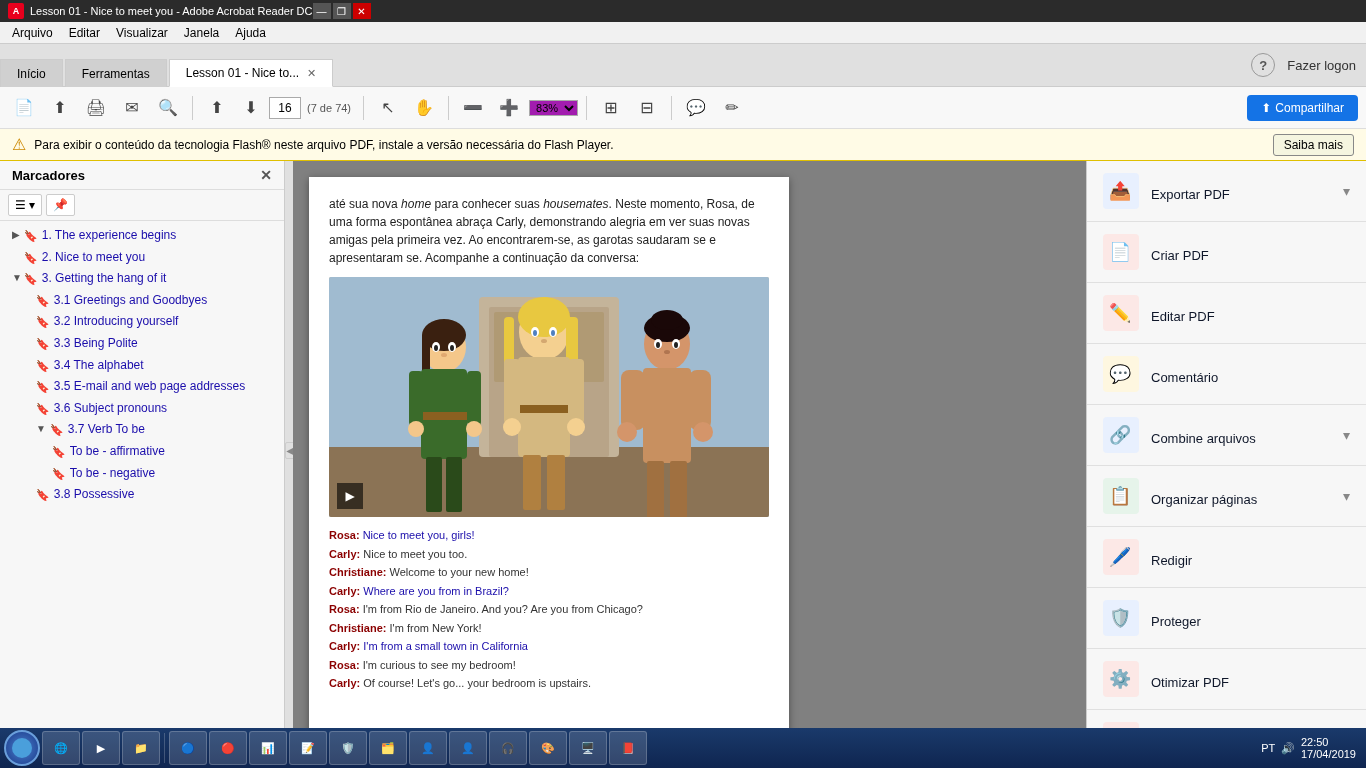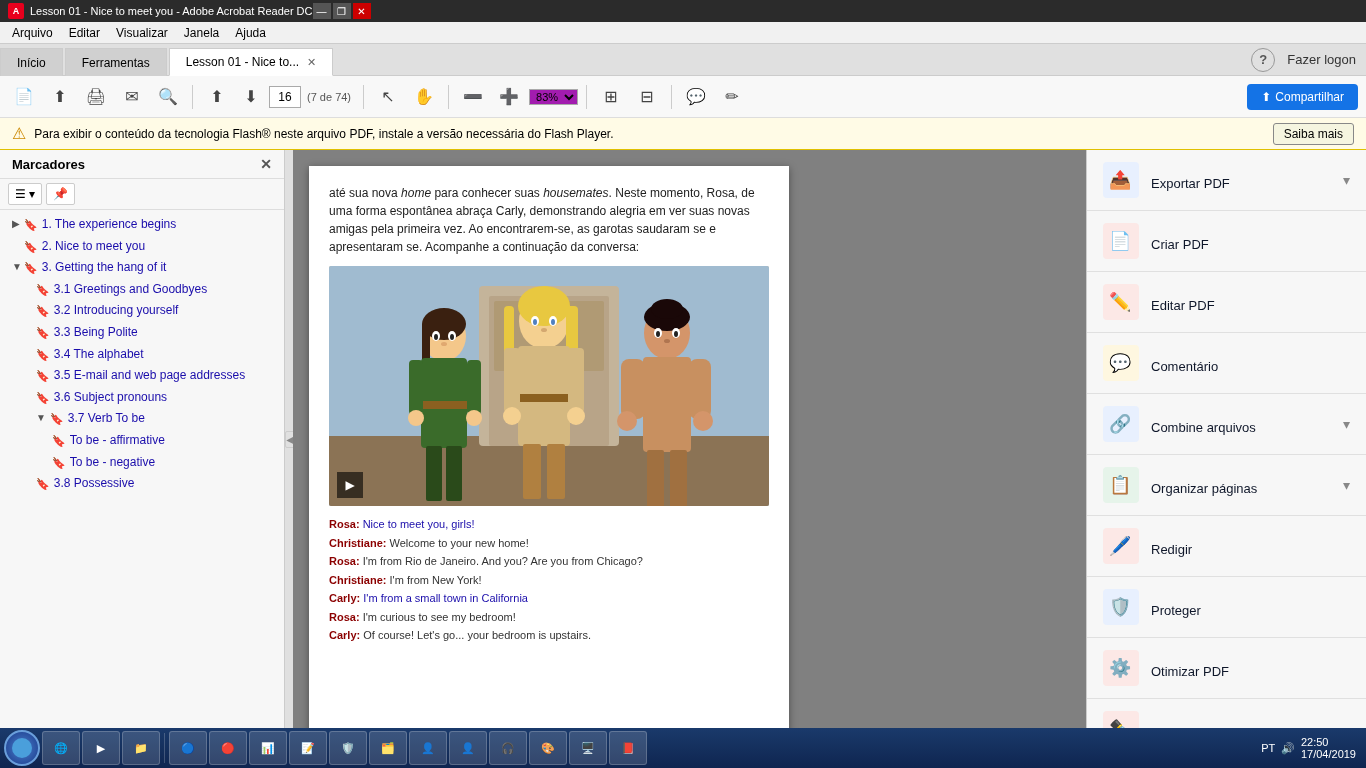--- a/index.html
+++ b/index.html
@@ -29,21 +29,21 @@
       align-items: center;
       padding: 0 4px;
       border-bottom: 1px solid #ccc;
       font-size: 12px;
     }
     #menubar span { padding: 2px 8px; cursor: pointer; }
 
     
     #tabbar {
       background: #e0e0e0;
-      height: 32px;
+      height: 43px;
       display: flex;
       align-items: flex-end;
       padding: 0 0 0 0;
       border-bottom: 1px solid #ccc;
     }
     .tab {
       height: 28px;
       padding: 0 16px;
       display: flex;
       align-items: center;
@@ -621,22 +621,30 @@
 
           <button class="play-btn">▶</button>
         </div>
 
         <div style="margin-top: 8px;">
           <div class="dialog-line">
             <span class="speaker">Rosa:</span>
             <span class="speech blue"> Nice to meet you, girls!</span>
           </div>
           <div class="dialog-line">
+            <span class="speaker">Carly:</span>
+            <span class="speech"> Nice to meet you too.</span>
+          </div>
+          <div class="dialog-line">
             <span class="speaker">Christiane:</span>
             <span class="speech"> Welcome to your new home!</span>
+          </div>
+          <div class="dialog-line">
+            <span class="speaker">Carly:</span>
+            <span class="speech blue"> Where are you from in Brazil?</span>
           </div>
           <div class="dialog-line">
             <span class="speaker">Rosa:</span>
             <span class="speech"> I'm from Rio de Janeiro. And you? Are you from Chicago?</span>
           </div>
           <div class="dialog-line">
             <span class="speaker">Christiane:</span>
             <span class="speech"> I'm from New York!</span>
           </div>
           <div class="dialog-line">

